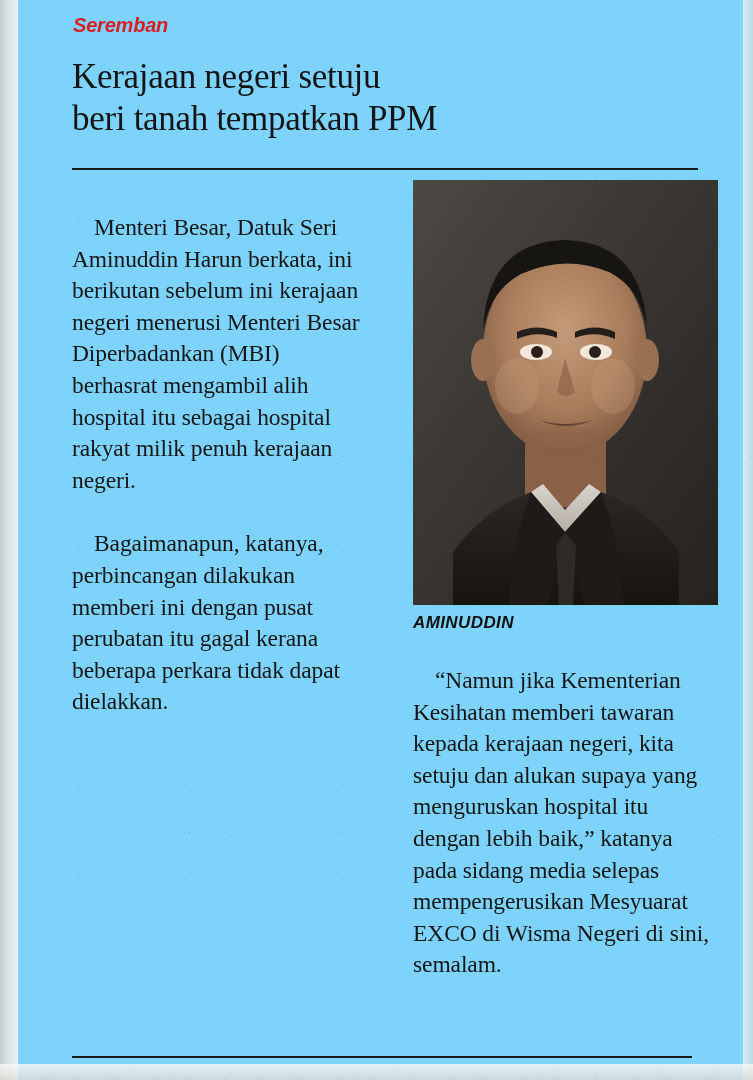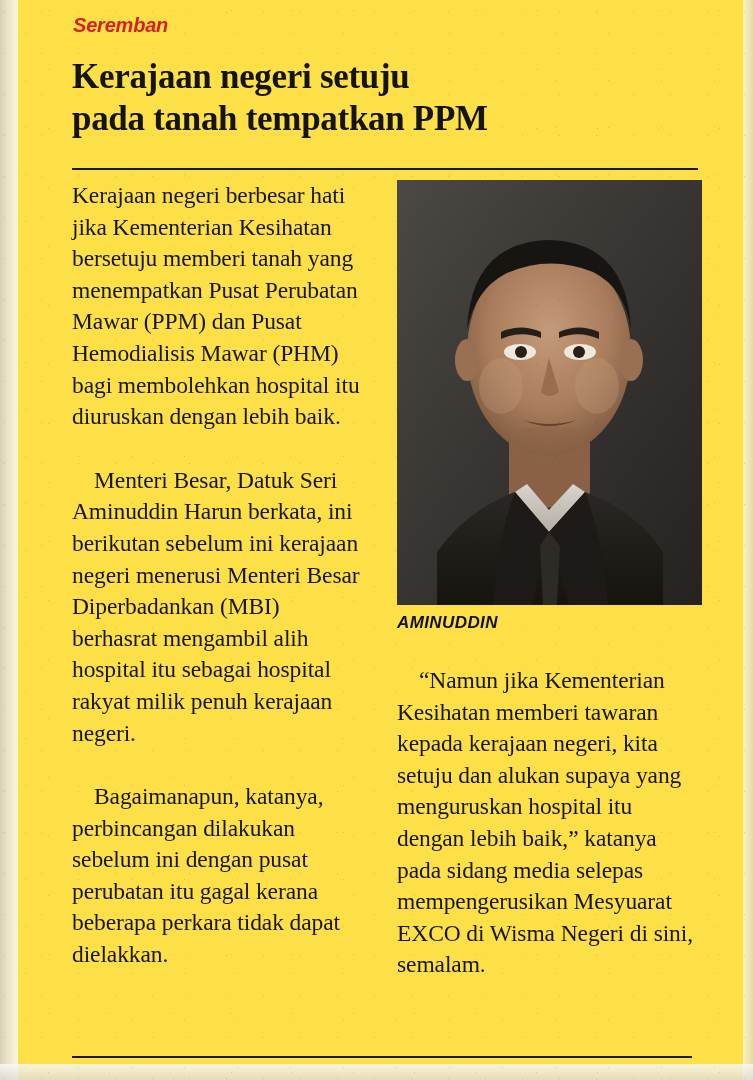--- a/index.html
+++ b/index.html
@@ -12,21 +12,21 @@
     height: 1080px;
     overflow: hidden;
     font-family: "Liberation Serif", serif;
     position: relative;
   }
 
   
   .page {
     position: absolute;
     inset: 0;
-    background: #fde047;
+    background: #7dd3fc;
   }
 
   
   .scan-edge-left {
     position: absolute;
     left: 0; top: 0;
     width: 18px; height: 100%;
     background: linear-gradient(to right, #cfcdc8 0%, #e8e6e1 45%, #fbfaf7 100%);
     opacity: .85;
   }
@@ -64,21 +64,21 @@
     color: #d81f26;
     letter-spacing: -0.2px;
   }
 
   .headline {
     position: absolute;
     left: 12px;
     top: 56px;
     width: 560px;
     font-family: "Liberation Serif", serif;
-    font-weight: bold;
+    font-weight: normal;
     font-size: 35px;
     line-height: 1.20;
     color: #141414;
     letter-spacing: -0.3px;
   }
   .headline .l2 { display: block; }
 
   .rule-top {
     position: absolute;
     left: 12px;
@@ -93,21 +93,21 @@
     left: 12px;
     top: 180px;
     width: 630px;
   }
 
   .col {
     position: absolute;
     top: 0;
   }
   .col-left  { left: 0px;   width: 290px; }
-  .col-right { left: 325px; width: 305px; }
+  .col-right { left: 341px; width: 305px; }
 
   .body-text {
     font-family: "Liberation Serif", serif;
     font-size: 23.5px;
     line-height: 1.345;
     color: #161616;
     text-align: left;
     letter-spacing: -0.1px;
   }
   .body-text p {
@@ -172,32 +172,31 @@
   <div class="scan-edge-left"></div>
   <div class="scan-edge-right"></div>
   <div class="scan-edge-bottom"></div>
 
   <div class="content">
 
     <div class="kicker">Seremban</div>
 
     <div class="headline">
       <span class="l1">Kerajaan negeri setuju</span>
-      <span class="l2">pada tanah tempatkan PPM</span>
+      <span class="l2">beri tanah tempatkan PPM</span>
     </div>
 
     <div class="rule-top"></div>
 
     <div class="columns">
 
       <div class="col col-left">
         <div class="body-text">
-          <p>Kerajaan negeri berbesar hati jika Kementerian Kesihatan bersetuju memberi tanah yang menempatkan Pusat Perubatan Mawar (PPM) dan Pusat Hemodialisis Mawar (PHM) bagi membolehkan hospital itu diuruskan dengan lebih baik.</p>
           <p class="indent">Menteri Besar, Datuk Seri Aminuddin Harun berkata, ini berikutan sebelum ini kerajaan negeri menerusi Menteri Besar Diperbadankan (MBI) berhasrat mengambil alih hospital itu sebagai hospital rakyat milik penuh kerajaan negeri.</p>
-          <p class="indent">Bagaimanapun, katanya, perbincangan dilakukan sebelum ini dengan pusat perubatan itu gagal kerana beberapa perkara tidak dapat dielakkan.</p>
+          <p class="indent">Bagaimanapun, katanya, perbincangan dilakukan memberi ini dengan pusat perubatan itu gagal kerana beberapa perkara tidak dapat dielakkan.</p>
         </div>
       </div>
 
       <div class="col col-right">
 
         <div class="photo-wrap">
           <svg class="photo-svg" viewBox="0 0 305 425" preserveAspectRatio="none">
             <defs>
               <linearGradient id="bgGrad" x1="0" y1="0" x2="1" y2="1">
                 <stop offset="0%" stop-color="#4c4844"></stop>

